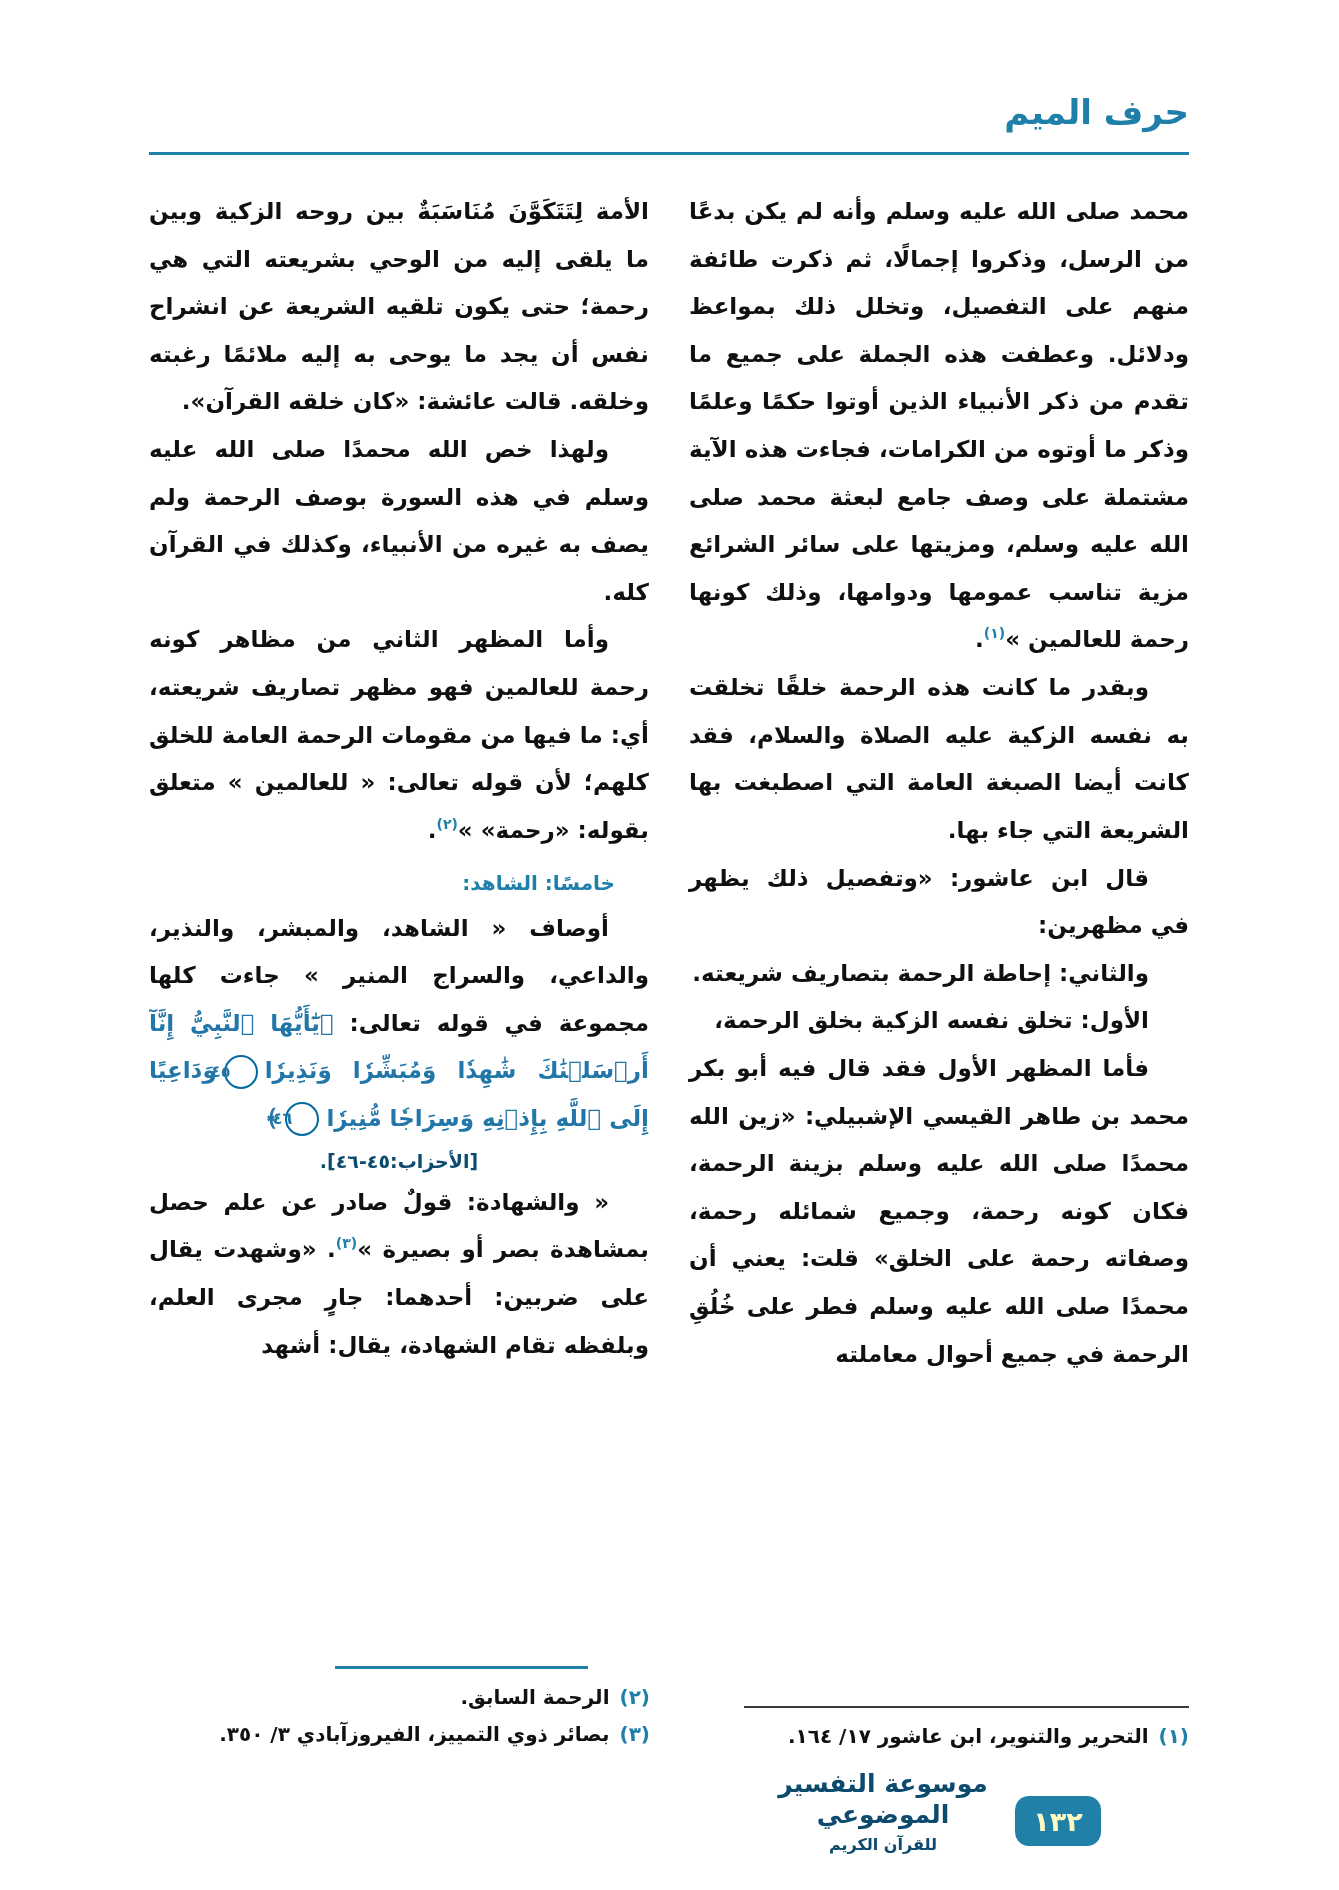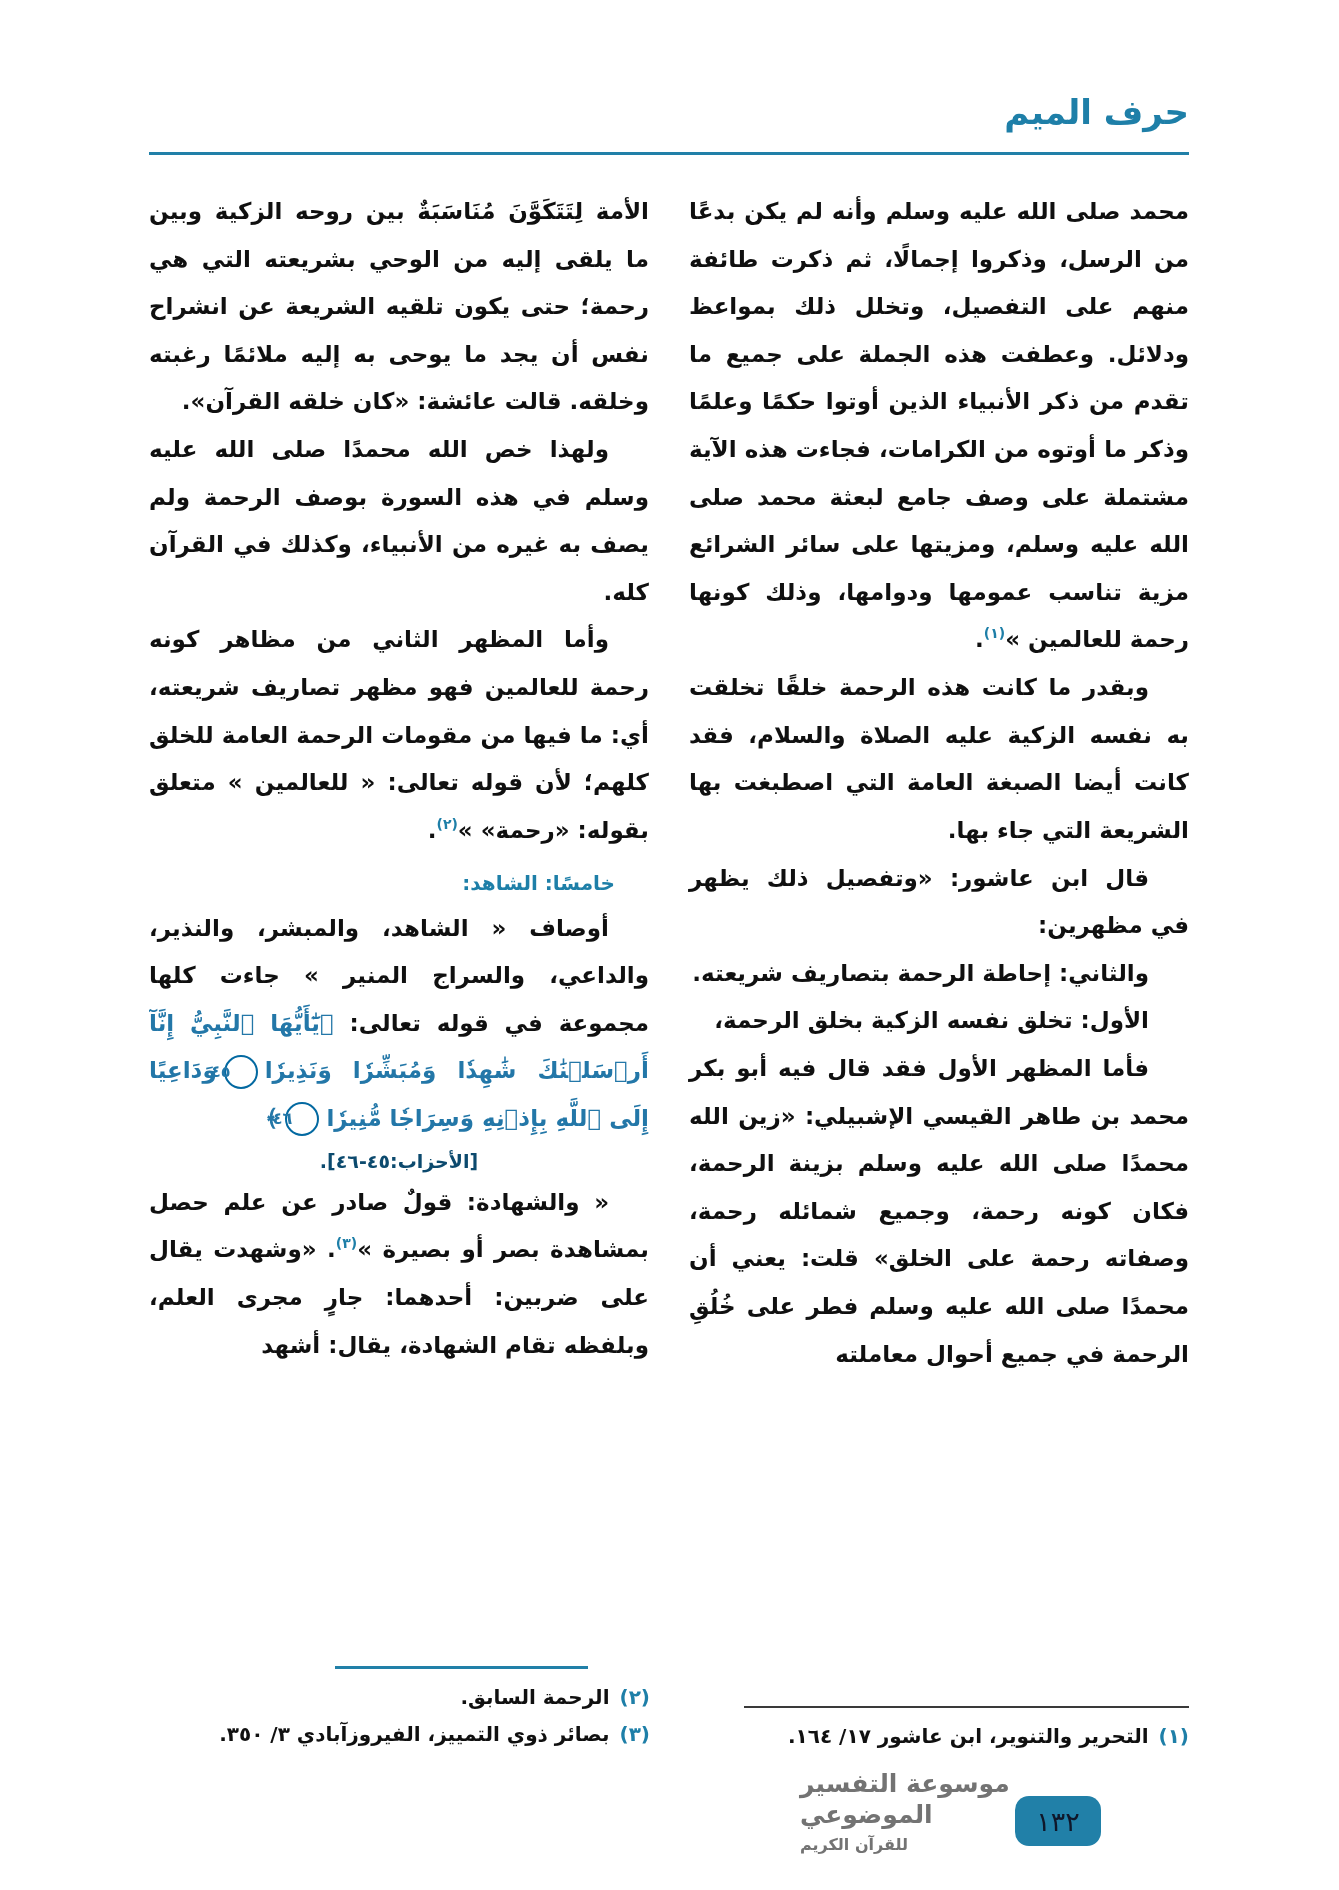--- a/index.html
+++ b/index.html
@@ -61,31 +61,31 @@
   .fnblock { position:absolute; font-size:20px; font-weight:700; line-height:1.85; }
   .fnblock-left { top:1666px; right:689px; width:500px; }  
   .fnblock-right { top:1706px; right:150px; width:500px; } 
   .fnsep { height:3px; margin-bottom:10px; }
   .fnsep-teal { background:#2180a8; width:253px; margin-right:62px; }
   .fnsep-dark { background:#3a3a3a; width:445px; margin-right:0; height:2px; }
   .fnline { display:flex; gap:10px; text-align:right; }
   .fnnum { color:#1e7fa8; white-space:nowrap; }
   
   .logo {
-    position:absolute; top:1768px; left:800px; width:230px;
-    text-align:left; color:#737373; line-height:1.25;
+    position:absolute; top:1768px; left:768px; width:230px;
+    text-align:center; color:#0c4a6e; line-height:1.25;
   }
   .logo-line1 { font-size:25px; font-weight:bold; }
   .logo-line2 { font-size:16px; font-weight:bold; margin-top:4px; }
   .page-badge {
     position:absolute; top:1796px; left:1015px;
     width:86px; height:50px; border-radius:14px;
-    background:#2180a8; color:#0f172a;
+    background:#2180a8; color:#fef9c3;
     display:flex; align-items:center; justify-content:center;
-    font-size:27px; font-weight:normal;
+    font-size:27px; font-weight:bold;
   }
 </style>
 </head>
 <body>
 
 <div class="page" dir="rtl" lang="ar">
 
   <div class="header">
     <span class="chapter-title">حرف الميم</span>
   </div>

